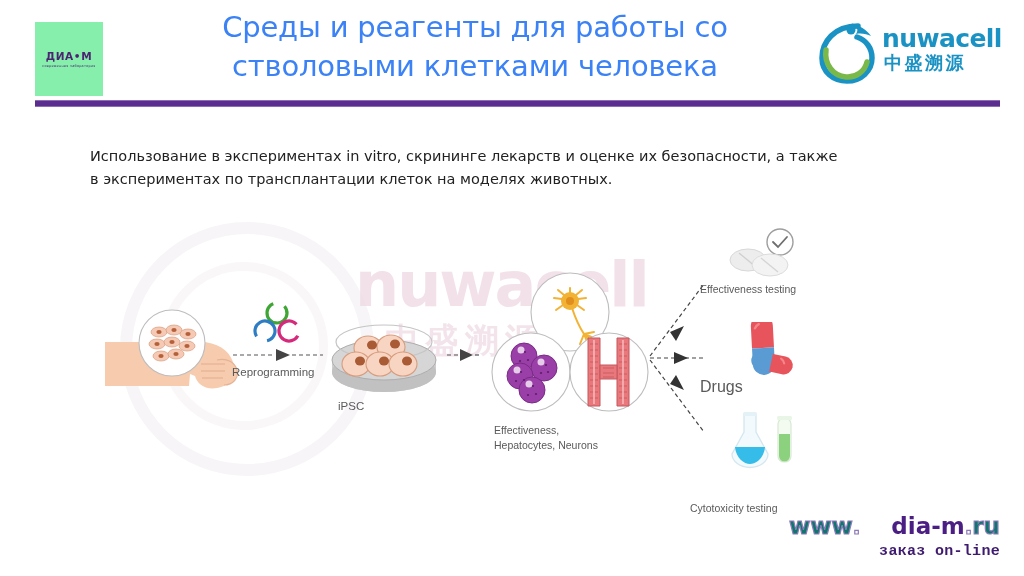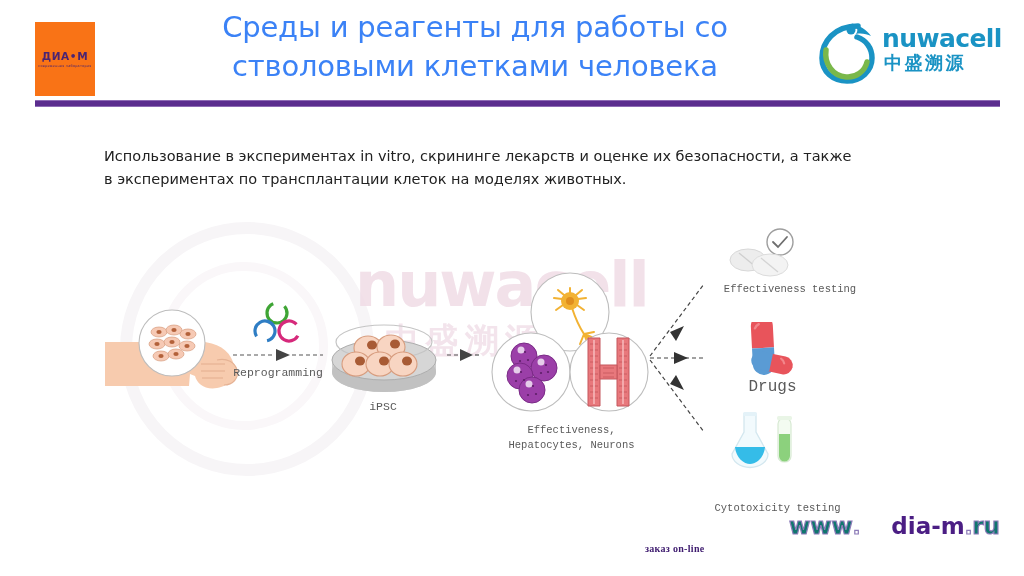--- a/index.html
+++ b/index.html
@@ -7,22 +7,22 @@
     width:1024px;height:576px;
     background:#ffffff;
     font-family:"Liberation Sans","DejaVu Sans",sans-serif;
     overflow:hidden;
     position:relative;
   }
   .slide{position:absolute;inset:0;}
 
   
   .logo-box{
-    position:absolute;left:35px;top:22px;width:60px;height:74px;
-    background:#f97316;
+    position:absolute;left:35px;top:22px;width:68px;height:74px;
+    background:#86efac;
     display:flex;flex-direction:column;align-items:center;justify-content:center;
   }
   .logo-main{
     font-family:"DejaVu Sans",sans-serif;
     font-weight:bold;font-size:10.5px;letter-spacing:.6px;color:#4B2472;
     line-height:1;
   }
   .logo-sub{
     font-family:"DejaVu Sans",sans-serif;
     font-size:3.4px;letter-spacing:.25px;color:#4B2472;margin-top:2.5px;
@@ -57,21 +57,21 @@
   .divider{
     position:absolute;left:35px;top:100px;width:965px;height:5px;
     background:#5B2D8E;
     border-top:1px solid #8E6BB5;border-bottom:1px solid #8E6BB5;
   }
 
   
   .subtitle{
     position:absolute;left:90px;top:145px;width:748px;
     font-family:"DejaVu Sans","Liberation Sans",sans-serif;
-    font-size:14.5px;line-height:1.62;color:#222;margin-left:14px;
+    font-size:14.5px;line-height:1.62;color:#222;
   }
   .wm{position:absolute;pointer-events:none;}
   .wm-text{
     left:355px;top:248px;
     font-family:"DejaVu Sans",sans-serif;font-weight:bold;font-size:62px;
     color:#F0DCE6;letter-spacing:-2px;opacity:.85;
   }
   .wm-cn{
     left:385px;top:318px;
     font-family:"DejaVu Sans",sans-serif;font-weight:bold;font-size:34px;
@@ -81,38 +81,38 @@
     left:120px;top:222px;width:230px;height:230px;border-radius:50%;
     border:12px solid #F7F5F7;
   }
   .wm-ring2{
     left:160px;top:262px;width:150px;height:150px;border-radius:50%;
     border:9px solid #FAF7F9;
   }
 
   .lbl{
     position:absolute;
-    font-family:Liberation Mono, monospace;
-    color:#5a5a5a;text-align:center;
+    font-family:Liberation Sans, sans-serif;
+    color:#5a5a5a;text-align:left;
   }
 
   .footer{
     position:absolute;left:645px;top:515px;width:355px;height:48px;
   }
   .foot-url{
     position:absolute;left:0;top:0;width:355px;text-align:right;
     font-family:"DejaVu Sans",sans-serif;font-weight:bold;font-size:23px;
     line-height:1;white-space:nowrap;
   }
   .u-light{color:#0f766e;-webkit-text-stroke:1.2px #8C7BB8;}
   .u-dot{color:#ffffff;-webkit-text-stroke:1.2px #8C7BB8;font-size:20px;}
   .u-bold{color:#4B1E84;margin-left:31px;}
   .foot-sub{
-    position:absolute;left:0;top:28px;width:355px;
-    font-family:Liberation Serif, serif;font-weight:bold;font-size:10px;
+    position:absolute;left:0;top:28px;width:355px;text-align:right;
+    font-family:Liberation Mono, monospace;font-weight:bold;font-size:15px;
     color:#3D1A6E;letter-spacing:.3px;
   }
 </style>
 </head>
 <body>
 
 <div class="slide">
 
   <div class="logo-box">
     <div class="logo-main">ДИА•М</div>

